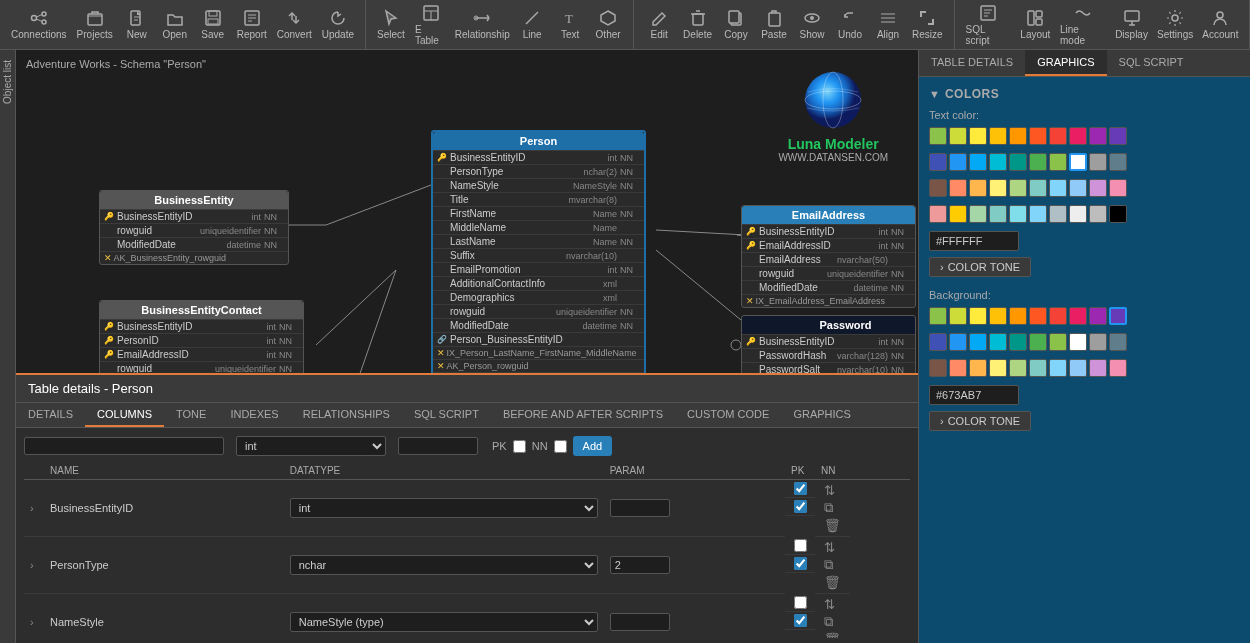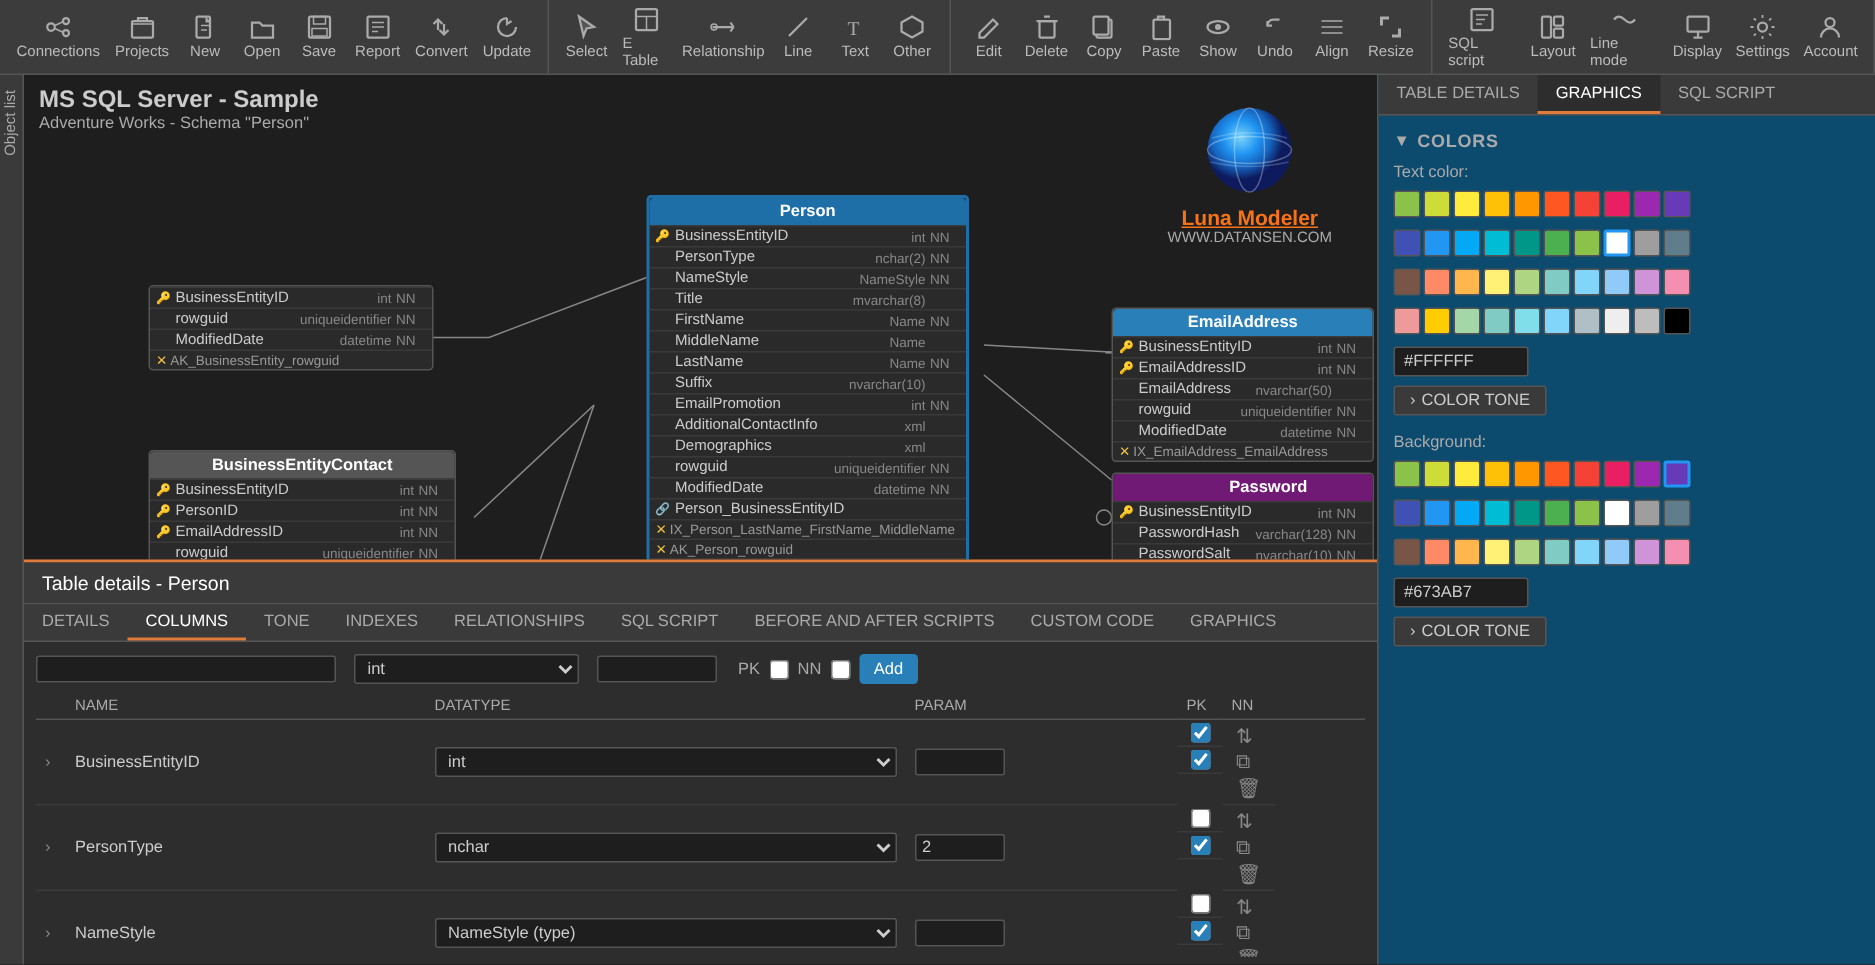--- a/index.html
+++ b/index.html
@@ -51,21 +51,21 @@
     .diagram-table-row .col-nn { color: #888; font-size: 9px; width: 20px; }
     .key-icon { width: 10px; height: 10px; display: inline-flex; align-items: center; justify-content: center; font-size: 8px; }
     .key-pk { color: #f0c040; }
     .key-fk { color: #80b0ff; }
     .idx-row { display: flex; align-items: center; padding: 1px 4px; border-top: 1px solid #3a3a3a; color: #999; font-size: 9px; gap: 2px; }
     .idx-icon { color: #f0c040; font-size: 9px; }
 
     
     .luna-logo { position: absolute; top: 20px; right: 30px; text-align: center; }
     .luna-logo .logo-ball { width: 60px; height: 60px; }
-    .luna-logo .logo-title { font-size: 14px; font-weight: bold; color: #f97316; margin-top: 4px; text-decoration: underline; }
+    .luna-logo .logo-title { font-size: 14px; font-weight: bold; color: #22c55e; margin-top: 4px; }
     .luna-logo .logo-sub { font-size: 10px; color: #aaa; }
 
     
     #table-details-panel { position: absolute; bottom: 0; left: 0; right: 0; height: 270px; background: #2d2d2d; border-top: 2px solid #e07b39; z-index: 10; }
     #td-header { display: flex; align-items: center; padding: 6px 12px; background: #3a3a3a; border-bottom: 1px solid #555; }
     #td-title { font-size: 13px; font-weight: normal; color: #fff; }
     #td-tabs { display: flex; background: #3a3a3a; border-bottom: 1px solid #555; }
     .td-tab { padding: 5px 12px; font-size: 11px; cursor: pointer; color: #aaa; border-bottom: 2px solid transparent; }
     .td-tab.active { color: #fff; border-bottom: 2px solid #e07b39; }
     #td-content { padding: 8px; overflow-y: auto; height: 210px; }
@@ -82,21 +82,21 @@
     .action-btn { background: none; border: none; color: #888; cursor: pointer; padding: 1px 3px; }
     select.dt-select { background: #1e1e1e; border: 1px solid #555; color: #ccc; padding: 2px 4px; font-size: 11px; width: 100%; border-radius: 2px; }
     .input-field { background: #1e1e1e; border: 1px solid #555; color: #ccc; padding: 2px 4px; font-size: 11px; width: 100%; border-radius: 2px; }
 
     
     .connector { position: absolute; pointer-events: none; top: 0; left: 0; width: 100%; height: 100%; }
 
     
     .person-header { background: #1e6ea8; }
     .email-header { background: #2980b9; }
-    .password-header { background: #701a75; padding-left: 40px; }
+    .password-header { background: #0f172a; padding-left: 40px; }
     .business-header { background: #555; }
 
     .view-table-header { background: #666; }
   </style>
 </head>
 <body>
 
 <div id="toolbar">
   <div class="tb-group">
     <div class="tb-btn">
@@ -376,21 +376,20 @@
 </div>
 
 <div id="main">
 
   <div id="left-sidebar">
     <div class="sidebar-rotated">Object list</div>
   </div>
 
   <div id="canvas">
     <div style="position:absolute;top:8px;left:10px;">
-      <div style="font-size:16px;font-weight:bold;color:#ccc;">MS SQL Server - Sample</div>
       <div style="font-size:11px;color:#aaa;">Adventure Works - Schema "Person"</div>
     </div>
 
     <div class="luna-logo">
       <svg class="logo-ball" viewBox="0 0 60 60">
         <defs>
           <radialGradient id="ballGrad" cx="40%" cy="35%">
             <stop offset="0%" stop-color="#7ed4f7"></stop>
             <stop offset="40%" stop-color="#2196f3"></stop>
             <stop offset="70%" stop-color="#1565c0"></stop>
@@ -419,20 +418,21 @@
       <line x1="640" y1="180" x2="730" y2="185" stroke="#888" stroke-width="1"></line>
 
       <circle cx="720" cy="295" r="5" fill="none" stroke="#888" stroke-width="1"></circle>
       <line x1="640" y1="200" x2="725" y2="270" stroke="#888" stroke-width="1"></line>
 
       <line x1="721" y1="185" x2="731" y2="185" stroke="#888" stroke-width="1.5"></line>
       <line x1="731" y1="182" x2="731" y2="188" stroke="#888" stroke-width="1.5"></line>
     </svg>
 
     <div class="diagram-table" style="left:83px;top:140px;width:190px;">
+      <div class="diagram-table-header business-header">BusinessEntity</div>
       <div class="diagram-table-row">
         <span class="key-icon key-pk">🔑</span>
         <span class="col-name">BusinessEntityID</span>
         <span class="col-type">int</span>
         <span class="col-nn">NN</span>
       </div>
       <div class="diagram-table-row">
         <span class="key-icon"> </span>
         <span class="col-name">rowguid</span>
         <span class="col-type">uniqueidentifier</span>

